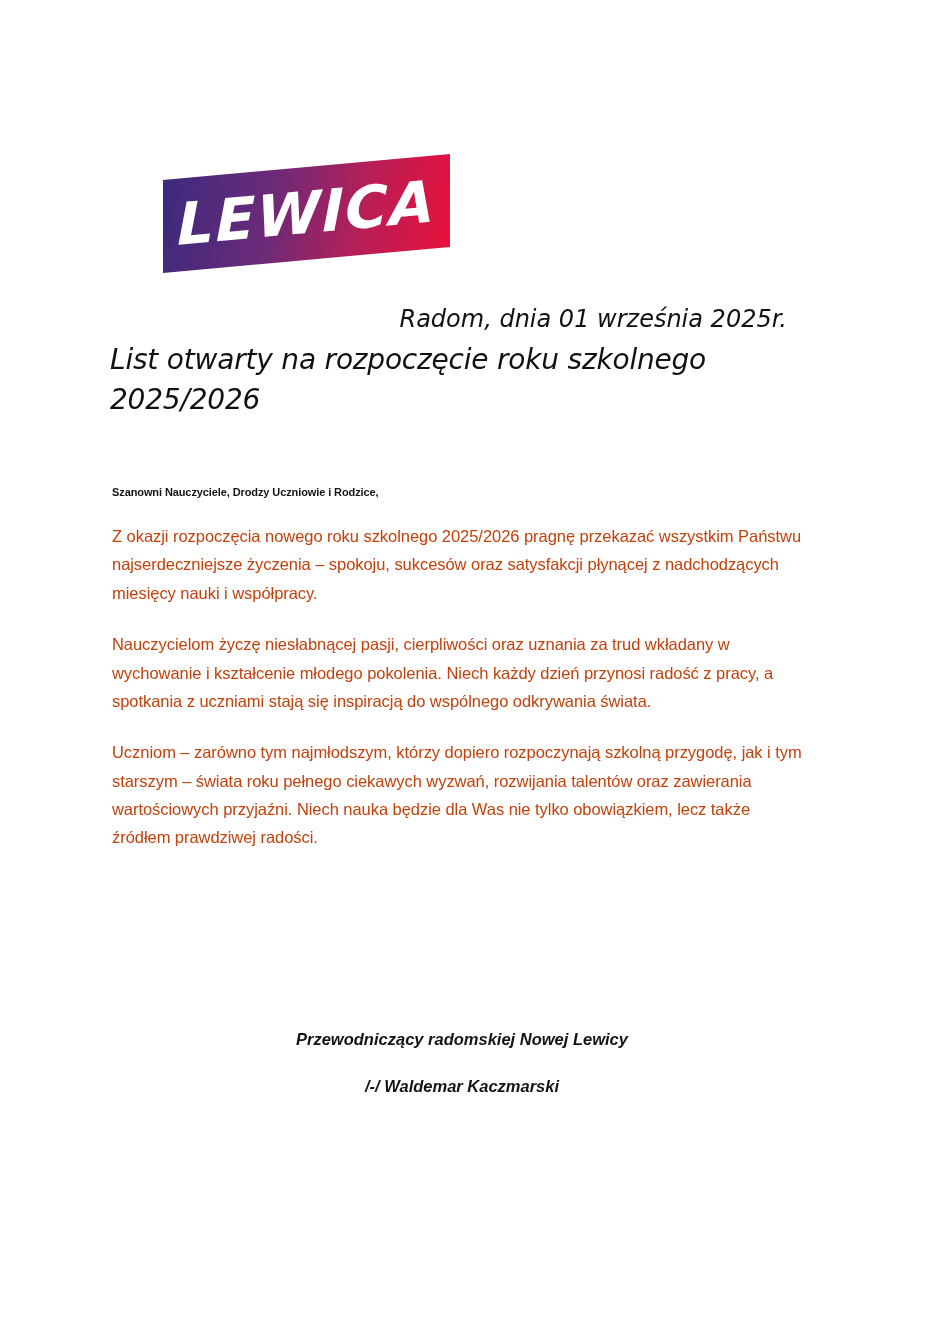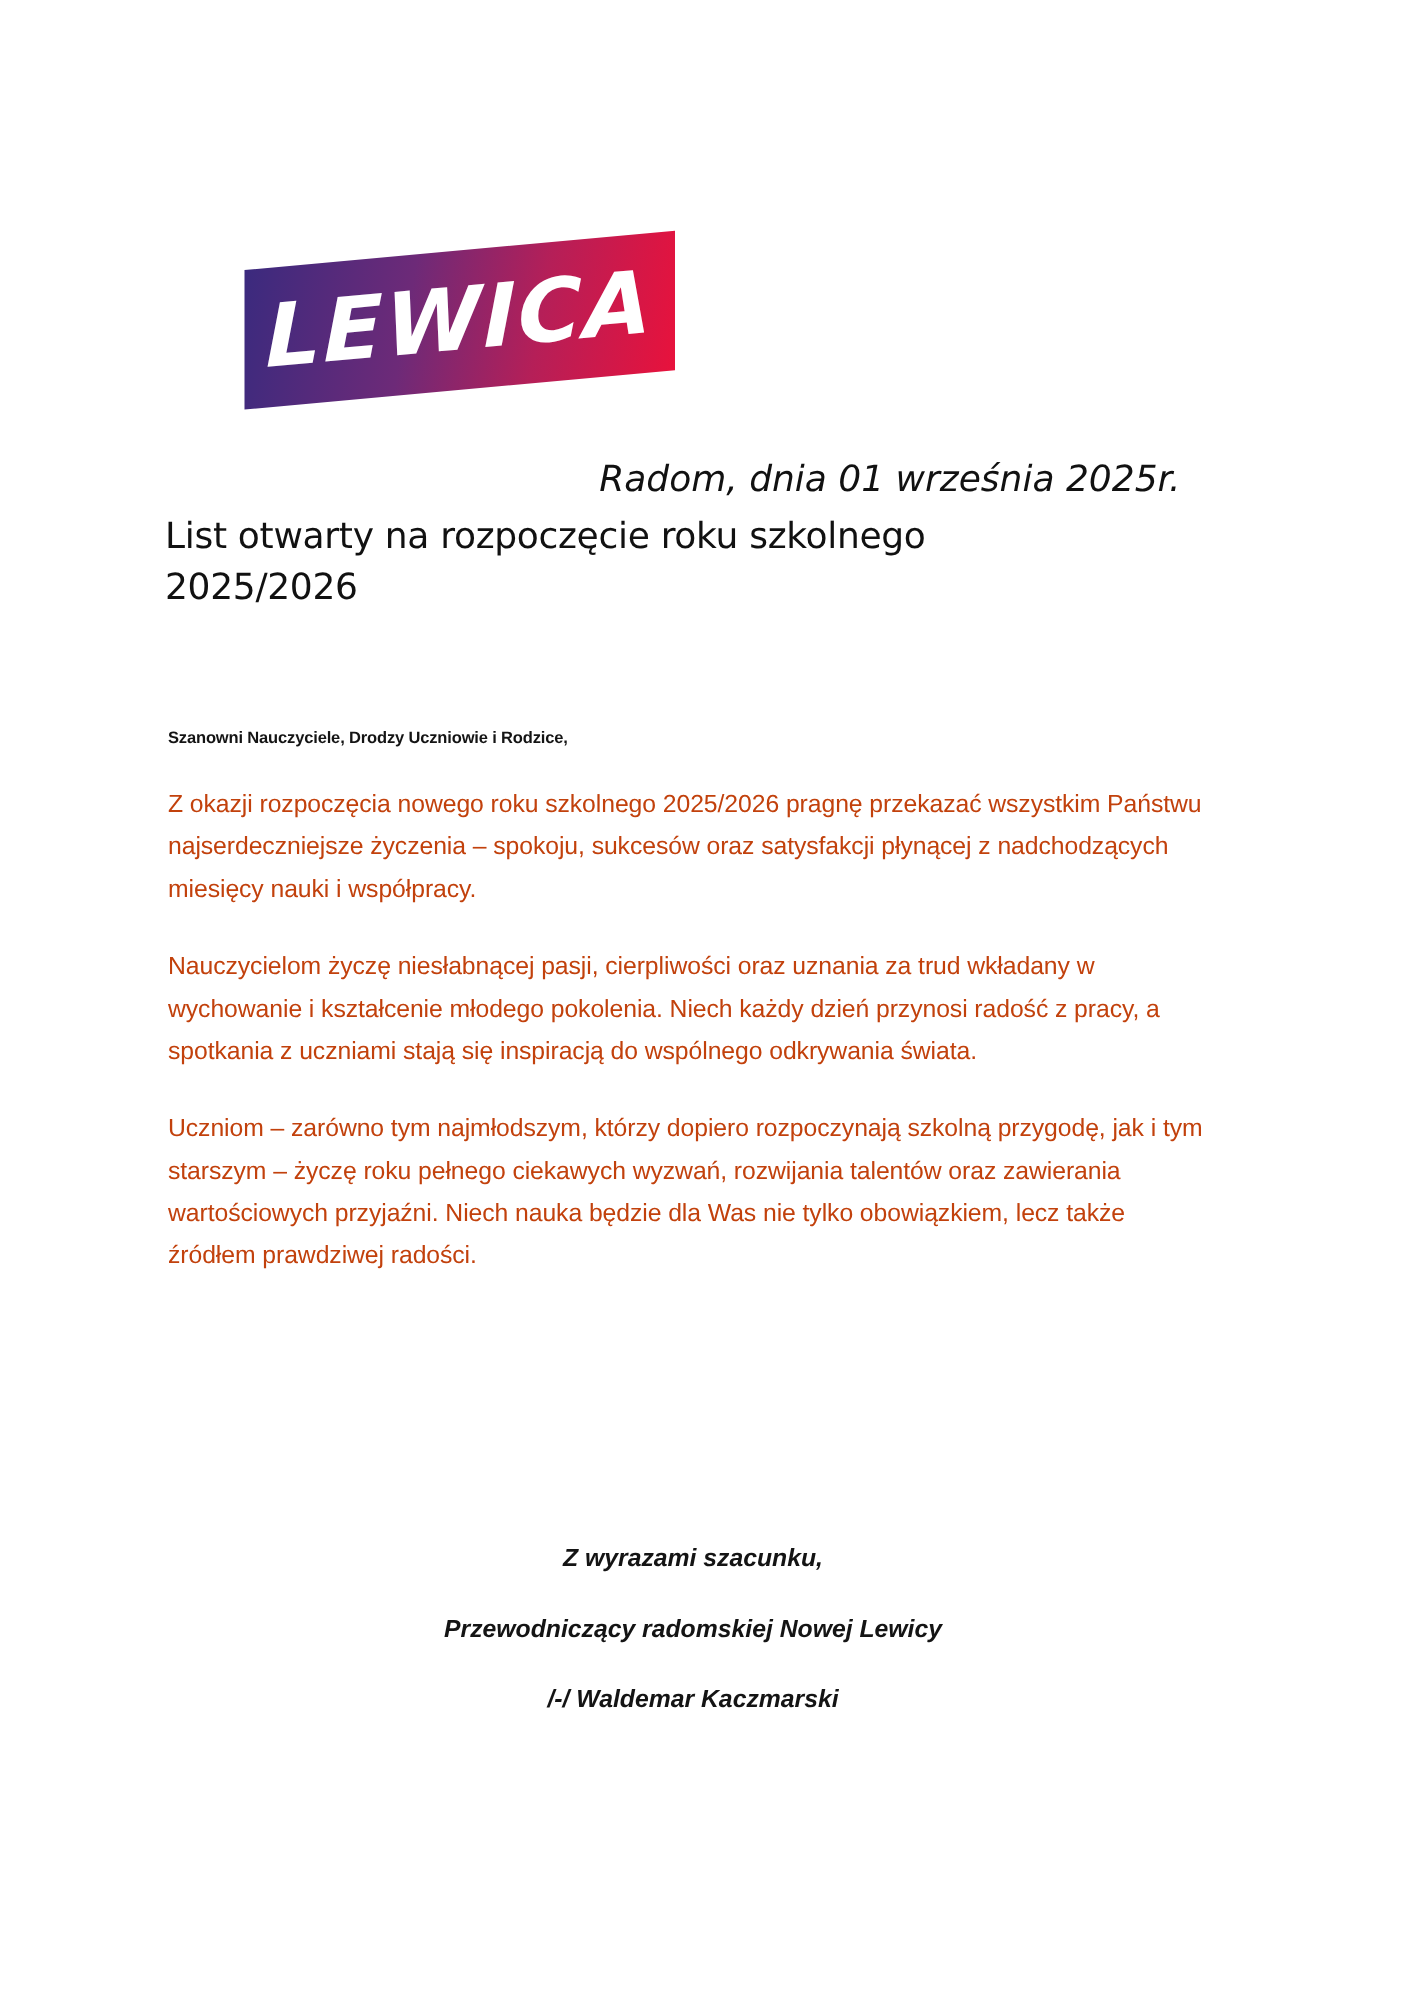--- a/index.html
+++ b/index.html
@@ -74,21 +74,22 @@
     white-space: nowrap;
   }
 
   
   .doc-title {
     position: absolute;
     left: 110px;
     top: 340px;
     width: 640px;
     font-family: "DejaVu Sans", sans-serif;
-    font-size: 24px;
+    font-style: italic;
+    font-size: 28px;
     line-height: 1.42;
     color: #111111;
     letter-spacing: -0.2px;
   }
 
   
   .body-block {
     position: absolute;
     left: 112px;
     top: 486px;
@@ -138,22 +139,21 @@
   </div>
 
   <div class="date-line">Radom, dnia 01 września 2025r.</div>
 
   <div class="doc-title">List otwarty na rozpoczęcie roku szkolnego 2025/2026</div>
 
   <div class="body-block">
     <div class="salutation">Szanowni Nauczyciele, Drodzy Uczniowie i Rodzice,</div>
     <p class="para">Z okazji rozpoczęcia nowego roku szkolnego 2025/2026 pragnę przekazać wszystkim Państwu najserdeczniejsze życzenia – spokoju, sukcesów oraz satysfakcji płynącej z nadchodzących miesięcy nauki i współpracy.</p>
     <p class="para">Nauczycielom życzę niesłabnącej pasji, cierpliwości oraz uznania za trud wkładany w wychowanie i kształcenie młodego pokolenia. Niech każdy dzień przynosi radość z pracy, a spotkania z uczniami stają się inspiracją do wspólnego odkrywania świata.</p>
-    <p class="para">Uczniom – zarówno tym najmłodszym, którzy dopiero rozpoczynają szkolną przygodę, jak i tym starszym – życzę roku pełnego ciekawych wyzwań, rozwijania talentów oraz zawierania wartościowych przyjaźni. Niech nauka będzie dla Was nie tylko obowiązkiem, lecz także źródłem prawdziwej radości.</p>
+    <p class="para">Uczniom – zarówno tym najmłodszym, którzy dopiero rozpoczynają szkolną przygodę, jak i tym starszym – świata roku pełnego ciekawych wyzwań, rozwijania talentów oraz zawierania wartościowych przyjaźni. Niech nauka będzie dla Was nie tylko obowiązkiem, lecz także źródłem prawdziwej radości.</p>
   </div>
 
   <div class="signature">
-    <div class="sig-line">Z wyrazami szacunku,</div>
     <div class="sig-line">Przewodniczący radomskiej Nowej Lewicy</div>
     <div class="sig-line">/-/  Waldemar Kaczmarski</div>
   </div>
 
 </div>
 
 </body></html>

